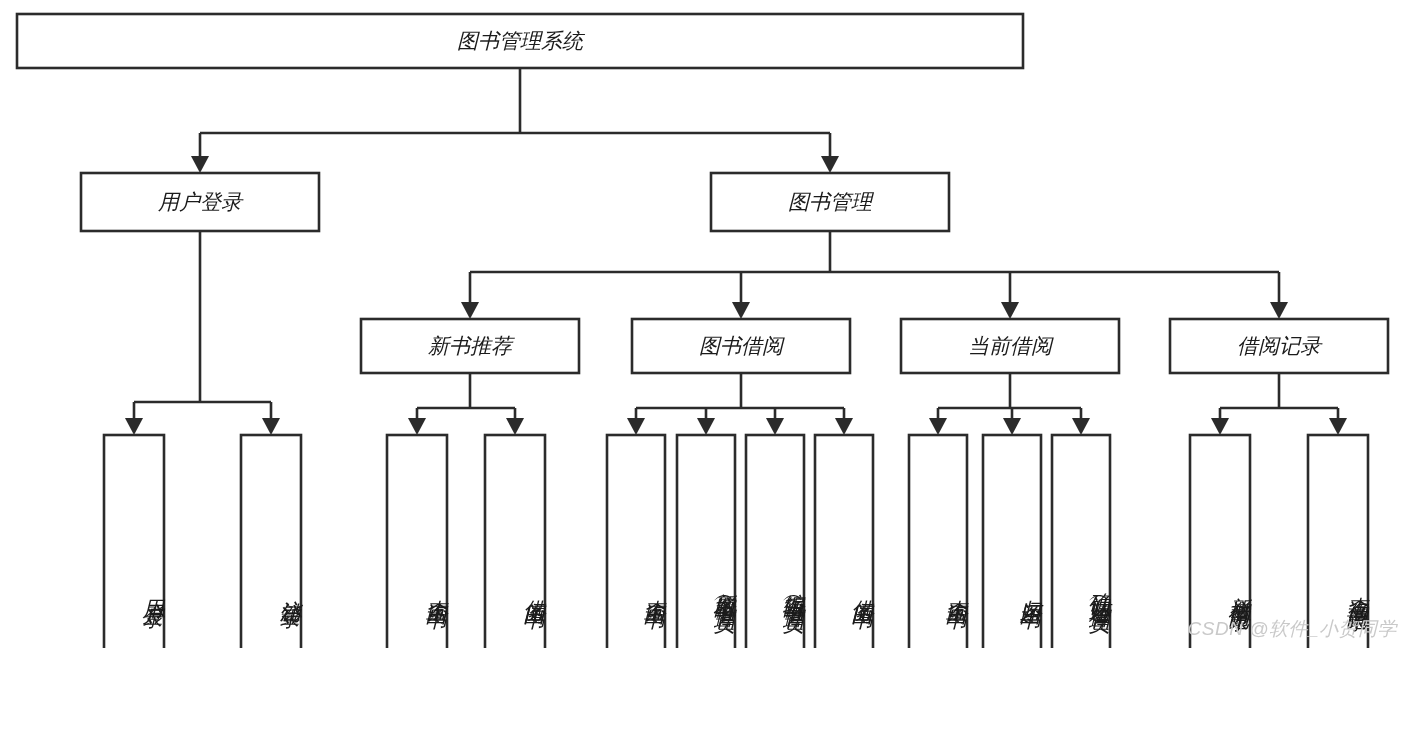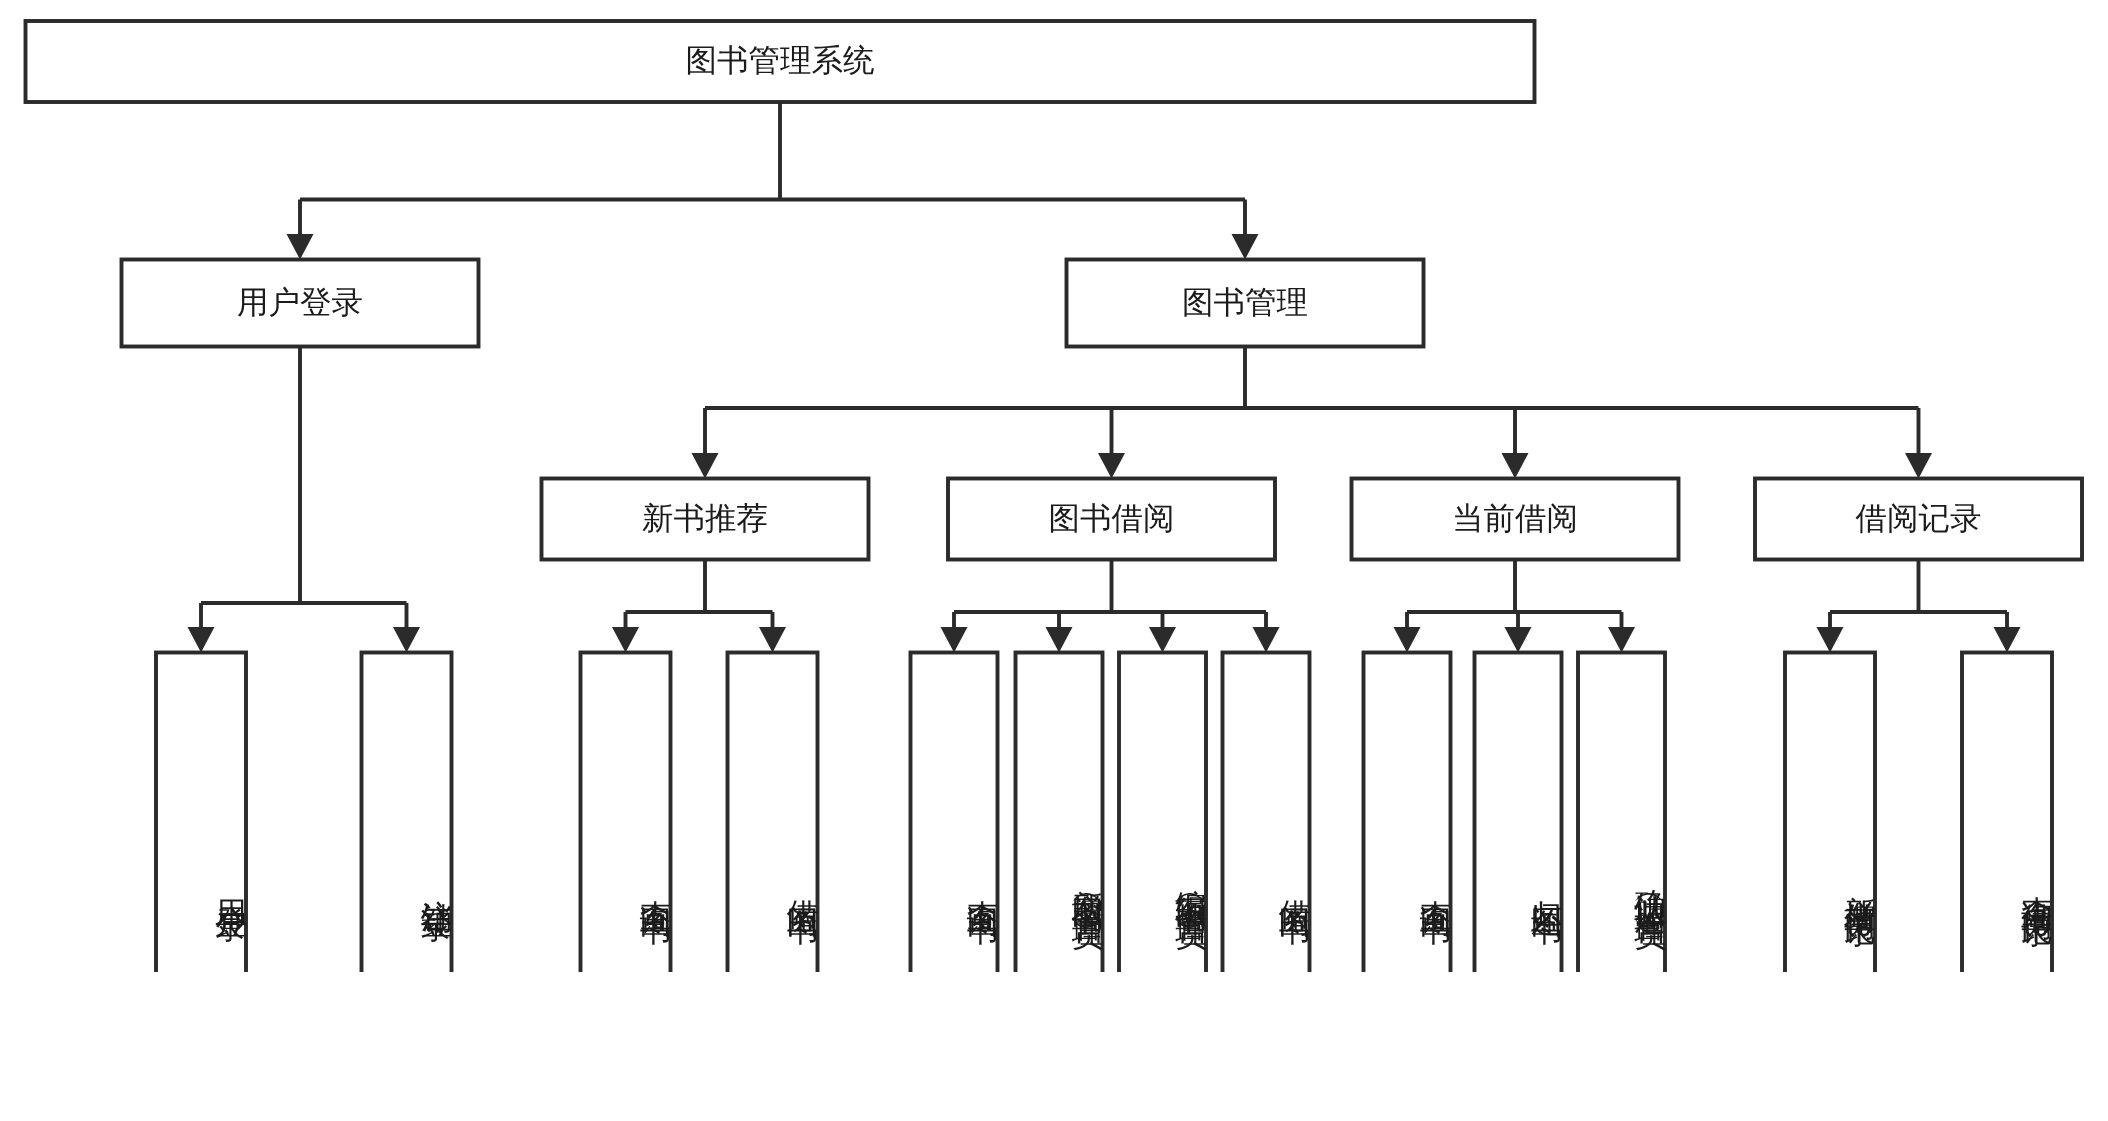--- a/index.html
+++ b/index.html
@@ -9,20 +9,21 @@
   }
   body {
     font-family: "Liberation Sans", "DejaVu Sans", sans-serif;
   }
   #stage {
     position: relative;
     width: 1405px;
     height: 648px;
     background: #ffffff;
     overflow: hidden;
+    font-style: italic;
   }
   svg#chart {
     position: absolute;
     left: 0;
     top: 0;
     width: 1405px;
     height: 747px;
   }
   .node-box {
     fill: #ffffff;
@@ -256,14 +257,15 @@
       <div class="leaf-label-wrap" style="left: 677px; top: 449px; width: 58px; height: 280px;">新增图书（管理员）</div>
       <div class="leaf-label-wrap" style="left: 746px; top: 449px; width: 58px; height: 280px;">编辑图书（管理员）</div>
       <div class="leaf-label-wrap" style="left: 815px; top: 449px; width: 58px; height: 280px;">借阅图书</div>
       <div class="leaf-label-wrap" style="left: 909px; top: 449px; width: 58px; height: 280px;">查询图书</div>
       <div class="leaf-label-wrap" style="left: 983px; top: 449px; width: 58px; height: 280px;">归还图书</div>
       <div class="leaf-label-wrap" style="left: 1052px; top: 449px; width: 58px; height: 280px;">确认归还（管理员）</div>
       <div class="leaf-label-wrap" style="left: 1190px; top: 449px; width: 60px; height: 280px;">新增借阅记录</div>
       <div class="leaf-label-wrap" style="left: 1308px; top: 449px; width: 60px; height: 280px;">查询借阅记录</div>
     </div>
 
+  <div class="watermark">CSDN @软件_小贺同学</div>
 
 </div>
 
 </body></html>

